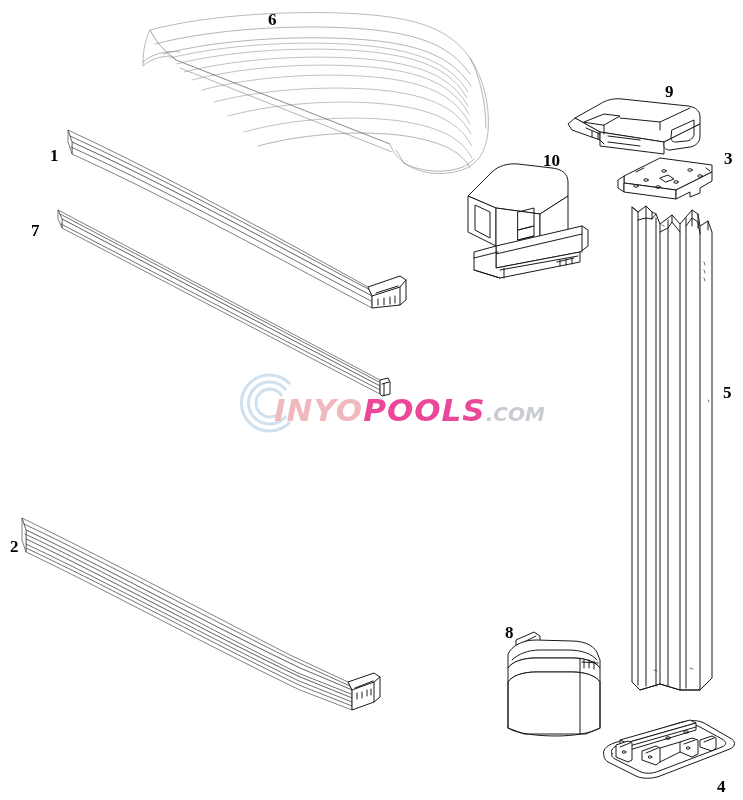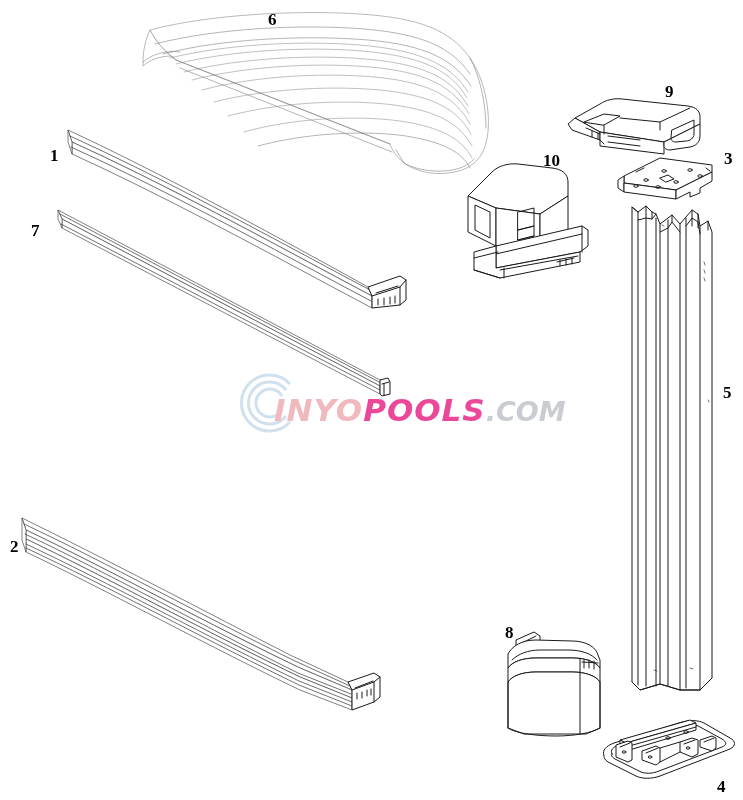--- a/index.html
+++ b/index.html
@@ -52,21 +52,21 @@
     font-weight: bold;
     font-style: italic;
     font-size: 31px;
     letter-spacing: 1px;
     white-space: nowrap;
   }
   #watermark .wm-inyo { color: #f0b9be; }
   #watermark .wm-pools { color: #ec4899; }
   #watermark .wm-dotcom {
     color: #c9cdd2;
-    font-size: 27px;
+    font-size: 20px;
     letter-spacing: 0px;
   }
   #watermark .wm-swoosh {
     position: absolute;
     left: 0px;
     top: 0px;
     width: 72px;
     height: 62px;
   }
 </style>

